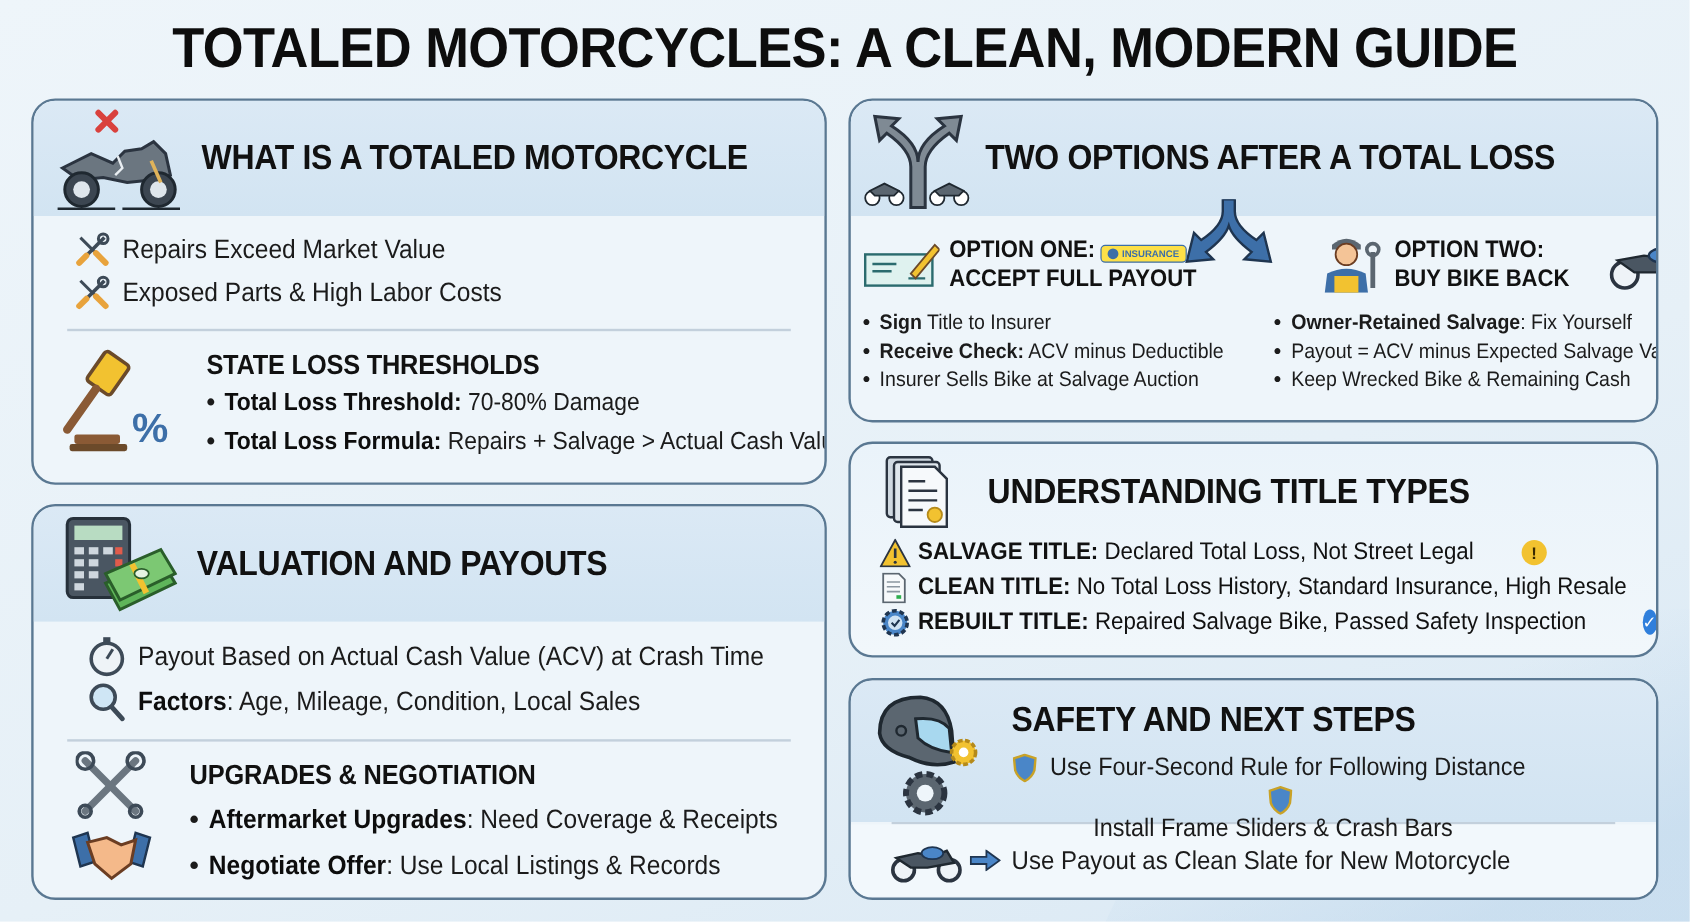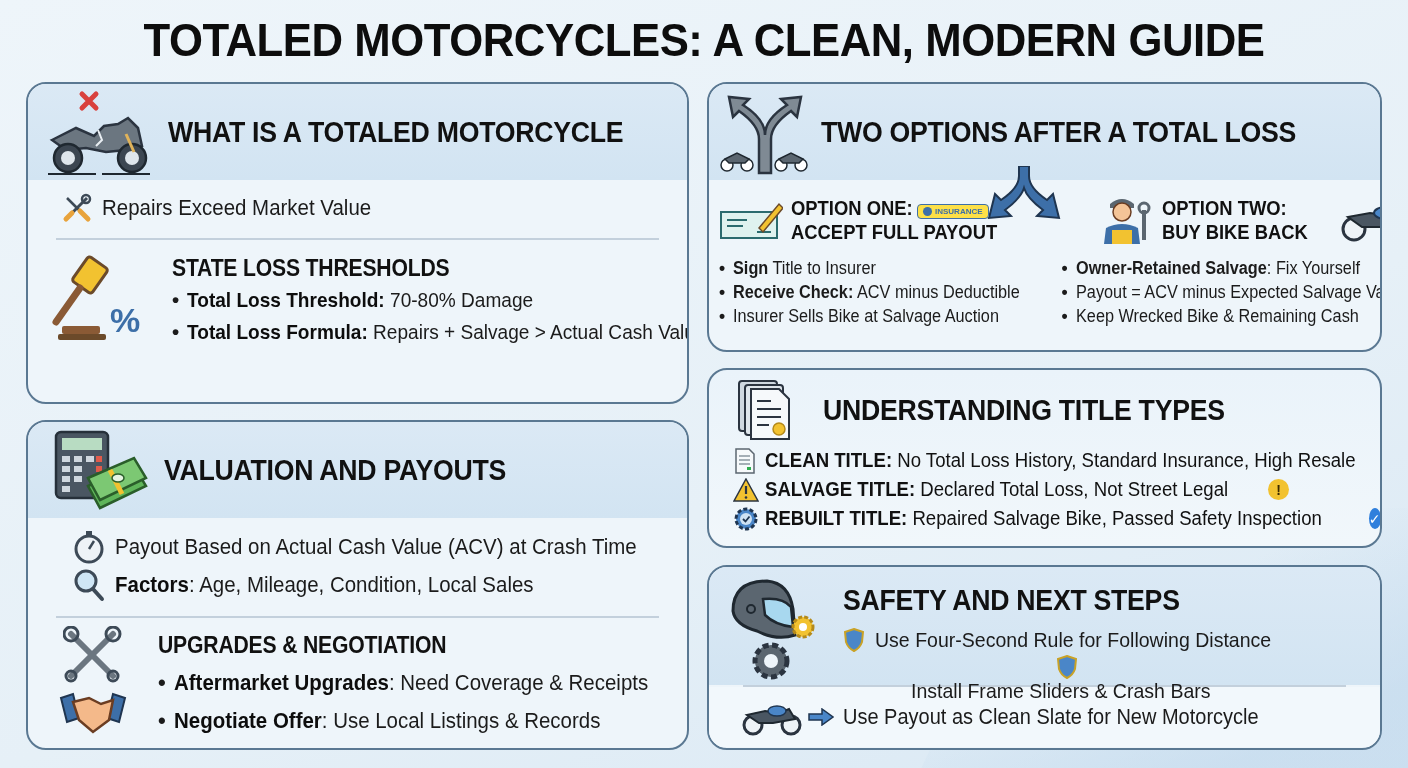--- a/index.html
+++ b/index.html
@@ -96,20 +96,32 @@
       <span class="icon" style="width:30px;height:30px;margin-right:10px;">
         <svg width="30" height="30" viewBox="0 0 30 30">
             <path d="M5 25 L25 5" stroke="#3d4a57" stroke-width="3"></path>
             <circle cx="24" cy="6" r="4" fill="none" stroke="#3d4a57" stroke-width="2.5"></circle>
             <path d="M5 5 L25 25" stroke="#3d4a57" stroke-width="2.5"></path>
             <path d="M18 18 L26 26" stroke="#e8a33c" stroke-width="5" stroke-linecap="round"></path>
             <path d="M4 26 L10 20" stroke="#e8a33c" stroke-width="5" stroke-linecap="round"></path>
           </svg>
       </span>
       <span class="txt">Repairs Exceed Market Value</span>
+    </div>
+    <div class="row" style="height:36px;">
+      <span class="icon" style="width:30px;height:30px;margin-right:10px;">
+        <svg width="30" height="30" viewBox="0 0 30 30">
+            <path d="M5 25 L25 5" stroke="#3d4a57" stroke-width="3"></path>
+            <circle cx="24" cy="6" r="4" fill="none" stroke="#3d4a57" stroke-width="2.5"></circle>
+            <path d="M5 5 L25 25" stroke="#3d4a57" stroke-width="2.5"></path>
+            <path d="M18 18 L26 26" stroke="#e8a33c" stroke-width="5" stroke-linecap="round"></path>
+            <path d="M4 26 L10 20" stroke="#e8a33c" stroke-width="5" stroke-linecap="round"></path>
+          </svg>
+      </span>
+      <span class="txt">Exposed Parts &amp; High Labor Costs</span>
     </div>
   </div>
   <div class="divider" style="margin:12px 28px 0 28px;"></div>
 
   <div style="display:flex;padding:12px 0 0 20px;">
     <span class="icon" style="width:100px;height:90px;">
       <svg width="100" height="90" viewBox="0 0 100 90">
         <rect x="30" y="8" width="24" height="30" rx="3" transform="rotate(35 42 23)" fill="#f2c230" stroke="#6b4a2a" stroke-width="3"></rect>
         <path d="M32 36 L8 70" stroke="#8a5a35" stroke-width="7" stroke-linecap="round"></path>
         <rect x="14" y="74" width="38" height="8" rx="2" fill="#8a5a35"></rect>
@@ -326,40 +338,40 @@
           <rect x="8" y="6" width="38" height="50" rx="3" fill="#dfe6ec" stroke="#2b3440" stroke-width="2"></rect>
           <path d="M14 10 L42 10 L52 20 L52 60 L14 60 Z" fill="#f6f9fb" stroke="#2b3440" stroke-width="2"></path>
           <path d="M20 22 L34 22 M20 30 L44 30 M20 38 L44 38 M20 46 L32 46" stroke="#2b3440" stroke-width="2"></path>
           <circle cx="42" cy="50" r="6" fill="#f2c230" stroke="#b58a1a" stroke-width="1.5"></circle>
         </svg>
     </span>
     <span class="head-title" style="margin-left:30px;">UNDERSTANDING TITLE TYPES</span>
   </div>
   <div style="padding:2px 0 0 24px;">
     <div class="title-row">
+      <span class="icon" style="width:26px;height:26px;margin-right:6px;">
+        <svg width="26" height="24" viewBox="0 0 26 24">
+            <path d="M13 1 L25 23 L1 23 Z" fill="#f2c230" stroke="#2b3440" stroke-width="1.5"></path>
+            <path d="M13 8 L13 16" stroke="#2b3440" stroke-width="2.2"></path>
+            <circle cx="13" cy="19.5" r="1.3" fill="#2b3440"></circle>
+          </svg>
+      </span>
+      <span class="txt"><b>SALVAGE TITLE:</b><span> Declared Total Loss, Not Street Legal</span></span>
+      <span class="badge" style="background:#f2c230;color:#3a2a00;">!</span>
+    </div>
+    <div class="title-row">
       <span class="icon" style="width:24px;height:26px;margin-right:8px;">
         <svg width="22" height="26" viewBox="0 0 22 26">
             <path d="M2 1 L15 1 L20 6 L20 25 L2 25 Z" fill="#f6f9fb" stroke="#5b6670" stroke-width="1.5"></path>
             <path d="M5 8 L16 8 M5 12 L16 12 M5 16 L16 16" stroke="#8a96a0" stroke-width="1.3"></path>
             <rect x="13" y="19" width="4" height="3" fill="#2fae4f"></rect>
           </svg>
       </span>
       <span class="txt"><b>CLEAN TITLE:</b><span> No Total Loss History, Standard Insurance, High Resale</span></span>
 
-    </div>
-    <div class="title-row">
-      <span class="icon" style="width:26px;height:26px;margin-right:6px;">
-        <svg width="26" height="24" viewBox="0 0 26 24">
-            <path d="M13 1 L25 23 L1 23 Z" fill="#f2c230" stroke="#2b3440" stroke-width="1.5"></path>
-            <path d="M13 8 L13 16" stroke="#2b3440" stroke-width="2.2"></path>
-            <circle cx="13" cy="19.5" r="1.3" fill="#2b3440"></circle>
-          </svg>
-      </span>
-      <span class="txt"><b>SALVAGE TITLE:</b><span> Declared Total Loss, Not Street Legal</span></span>
-      <span class="badge" style="background:#f2c230;color:#3a2a00;">!</span>
     </div>
     <div class="title-row">
       <span class="icon" style="width:26px;height:26px;margin-right:6px;">
         <svg width="26" height="26" viewBox="0 0 26 26">
             <circle cx="13" cy="13" r="10" fill="#4a86c8" stroke="#1f3550" stroke-width="3" stroke-dasharray="4 2.3"></circle>
             <circle cx="13" cy="13" r="6" fill="#cfe2f3"></circle>
             <path d="M10 13 L12.5 15.5 L16.5 10.5" stroke="#1f3550" stroke-width="1.8" fill="none"></path>
           </svg>
       </span>
       <span class="txt"><b>REBUILT TITLE:</b><span> Repaired Salvage Bike, Passed Safety Inspection</span></span>

